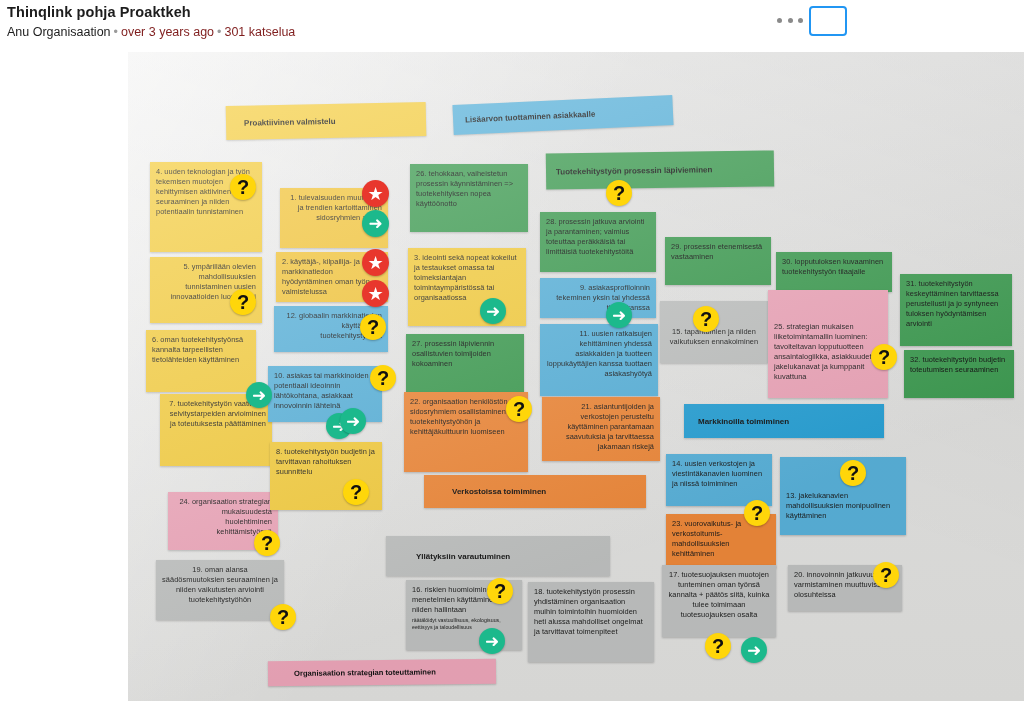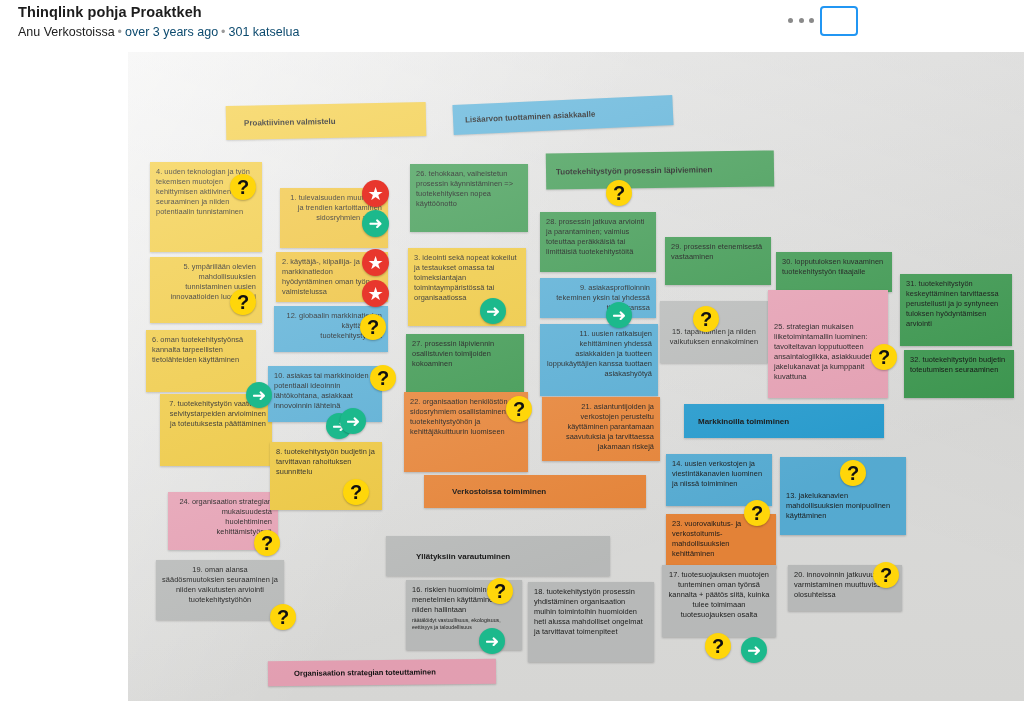--- a/index.html
+++ b/index.html
@@ -5,29 +5,29 @@
   * { box-sizing: border-box; margin: 0; padding: 0; }
   html, body {
     width: 1024px; height: 701px;
     background: #ffffff;
     font-family: "Liberation Sans", sans-serif;
     overflow: hidden;
   }
   .page { position: relative; width: 1024px; height: 701px; background:#fff; }
 
   
-  .header { position:absolute; left:12px; top:0; width:840px; height:48px; background:#fff; }
+  .header { position:absolute; left:1px; top:0; width:840px; height:48px; background:#fff; }
   .title {
     position:absolute; left:6px; top:4px;
     font-size:14.5px; font-weight:bold; color:#1d1d1d; letter-spacing:.1px;
   }
   .meta { position:absolute; left:6px; top:25px; font-size:12.5px; color:#555; }
   .meta .author { color:#1d1d1d; }
   .meta .dot { color:#9a9a9a; padding:0 3px; }
-  .meta .muted { color:#0c4a6e; }
+  .meta .muted { color:#7f1d1d; }
 
   .more-btn {
     position:absolute; right:36px; top:10px;
     width:30px; height:20px; display:flex; align-items:center;
     justify-content:space-between; padding:0 2px; cursor:pointer;
   }
   .more-btn i { display:block; width:5px; height:5px; border-radius:50%; background:#8a8a8a; }
 
   .blue-btn {
     position:absolute; right:-6px; top:6px;
@@ -91,21 +91,21 @@
   .b-s span{ font-size:18px; line-height:1; }
 </style>
 </head>
 <body>
 
 <div class="page">
 
   <div class="header">
     <div class="title">Thinqlink pohja Proaktkeh</div>
     <div class="meta">
-      <span class="author">Anu Verkostoissa</span><span class="dot">•</span><span class="muted">over 3 years ago</span><span class="dot">•</span><span class="muted">301 katselua</span>
+      <span class="author">Anu Organisaation</span><span class="dot">•</span><span class="muted">over 3 years ago</span><span class="dot">•</span><span class="muted">301 katselua</span>
     </div>
     <div class="more-btn">
       <i></i>
       <i></i>
       <i></i>
     </div>
     <div class="blue-btn"></div>
   </div>
 
   <div class="board">

